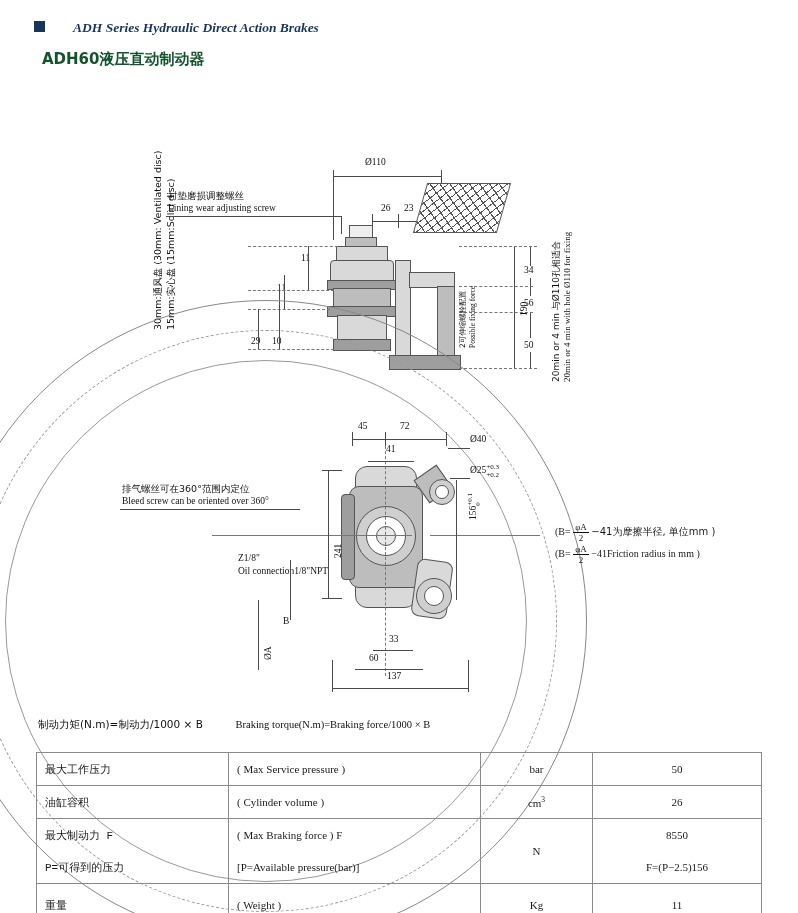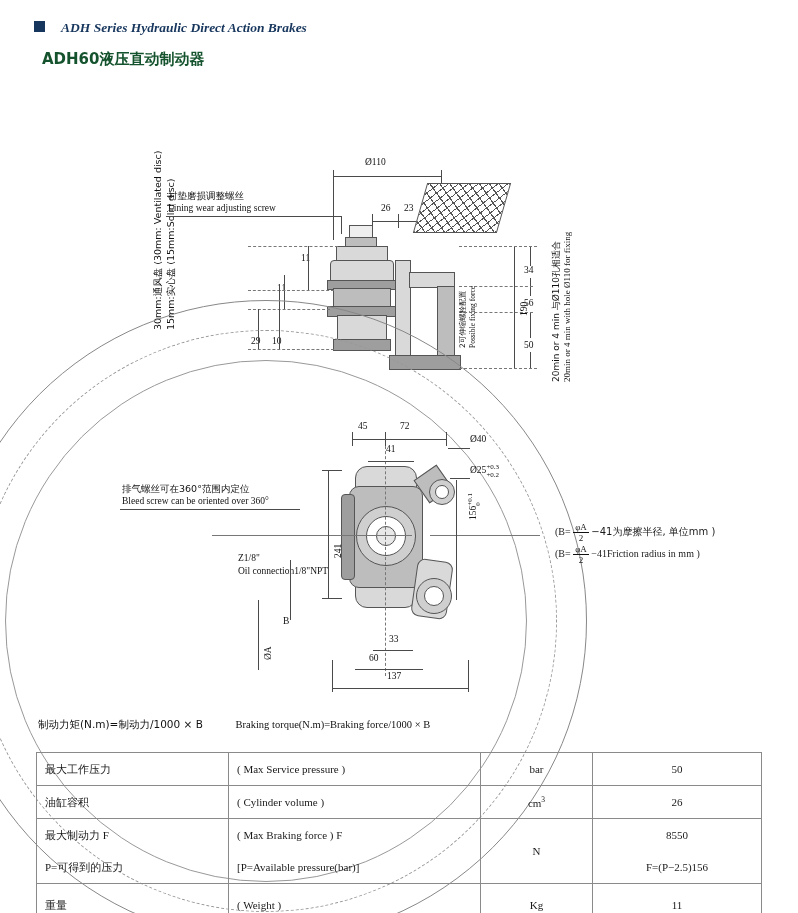--- a/index.html
+++ b/index.html
@@ -10,21 +10,21 @@
     color:#1a1a1a;
     position:relative;
     overflow:hidden;
   }
   .page{position:relative;width:798px;height:913px;}
 
   
   .hdr{position:absolute;left:34px;top:20px;display:flex;align-items:baseline;gap:14px;}
   .hdr .sq{width:11px;height:11px;background:#17365d;display:inline-block;margin-right:2px;}
   .hdr-cn{font-family:"DejaVu Sans",sans-serif;font-weight:bold;font-size:17px;color:#17365d;letter-spacing:0px;}
-  .hdr-en{font-family:"Liberation Serif",serif;font-weight:bold;font-style:italic;font-size:13.5px;color:#17365d;}
+  .hdr-en{font-family:"Liberation Serif",serif;font-weight:bold;font-style:italic;font-size:13.5px;color:#17365d;margin-left:12px;}
   .subhdr{position:absolute;left:42px;top:50px;font-family:"DejaVu Sans",sans-serif;font-weight:bold;font-size:15px;color:#14532d;}
 
   
   .ln{position:absolute;background:#4a4a4a;}
   .h{height:1px;}
   .v{width:1px;}
   .dash-h{position:absolute;height:0;border-top:1px dashed #777;}
   .dash-v{position:absolute;width:0;border-left:1px dashed #777;}
   .cl-h{position:absolute;height:0;border-top:1px solid #777;}
   .lbl{position:absolute;font-size:9.5px;color:#111;white-space:nowrap;font-family:"Liberation Serif",serif;}
@@ -49,21 +49,21 @@
   .notebox{position:absolute;right:28px;top:521px;width:215px;font-size:10px;line-height:22px;font-family:"Liberation Serif",serif;}
   .notebox .cnline{font-family:"DejaVu Sans",sans-serif;font-size:10px;margin-top:24px;}
 
   
   .torque{position:absolute;left:38px;top:718px;font-size:10.5px;font-family:"DejaVu Sans",sans-serif;color:#111;}
   .torque .en{font-family:"Liberation Serif",serif;}
 
   
   table.spec{position:absolute;left:36px;top:752px;width:726px;border-collapse:collapse;font-size:11px;}
   table.spec td{border:1px solid #8a8a8a;padding:6px 8px;vertical-align:middle;height:20px;}
-  .c1{width:175px;font-family:Liberation Serif, serif;}
+  .c1{width:175px;font-family:Liberation Mono, monospace;}
   .c2{width:235px;font-family:"Liberation Serif",serif;}
   .c3{width:95px;text-align:center;font-family:"Liberation Serif",serif;}
   .c4{text-align:center;font-family:"Liberation Serif",serif;}
   .sup{font-size:7.5px;vertical-align:super;}
 
   
   .wm{position:absolute;left:385px;top:845px;font-family:"Liberation Sans",sans-serif;font-size:31px;font-weight:bold;color:#7a0f12;letter-spacing:-1px;}
 
   .circ{position:absolute;border:1px solid #555;border-radius:50%;}
   .circ-f{position:absolute;border:1px solid #555;border-radius:50%;background:#cfcfcf;}

